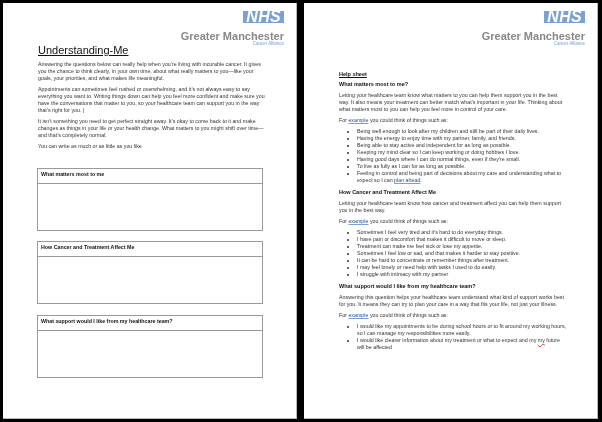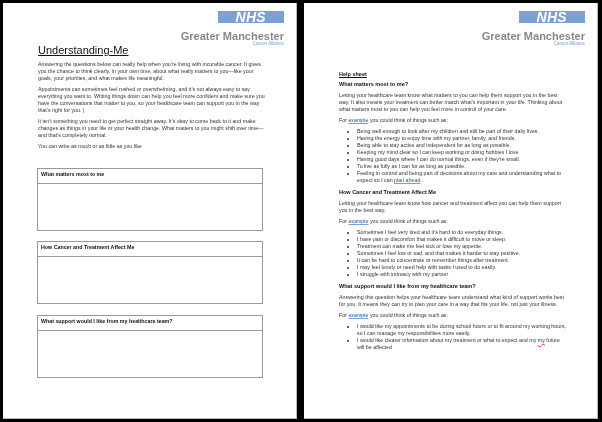--- a/index.html
+++ b/index.html
@@ -10,21 +10,21 @@
     .page {
       position: absolute; background: #fff; top: 3px; height: 415px;
       border-right: 1px solid #bbb; border-bottom: 1px solid #bbb;
     }
     #page-left { left: 3px; width: 293px; }
     #page-right { left: 304px; width: 293px; }
 
     .logo { position: absolute; right: 12px; top: 5px; text-align: right; }
     .nhs-badge {
       display: inline-block; background: #7aa0d4; color: #fff; font-weight: bold; font-style: italic;
-      font-size: 14px; line-height: 10px; padding: 1px 18px; letter-spacing: 0.3px;
+      font-size: 16px; line-height: 10px; padding: 1px 3px; letter-spacing: 0.3px;
     }
     .logo-gm { font-size: 11px; font-weight: bold; color: #888; line-height: 10px; margin-top: 5px; }
     .logo-ca { font-size: 4.5px; color: #7aa0d4; line-height: 6px; }
 
     .content { position: absolute; left: 35px; width: 228px; }
     #page-left .content { top: 41px; }
     #page-right .content { top: 68px; }
 
     h1.title {
       font-size: 11px; font-weight: normal; text-decoration: underline; margin: 0 0 5px 0; color: #111;

